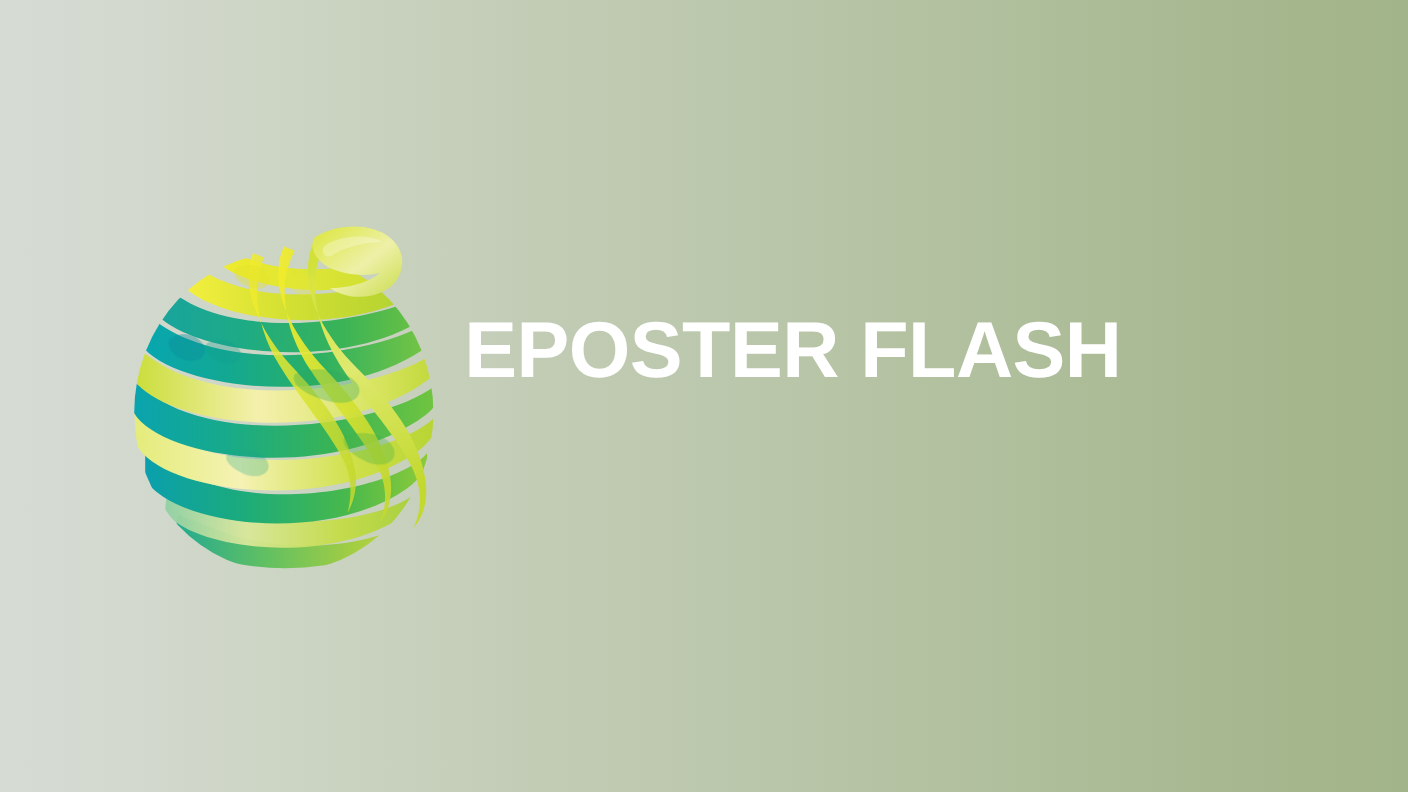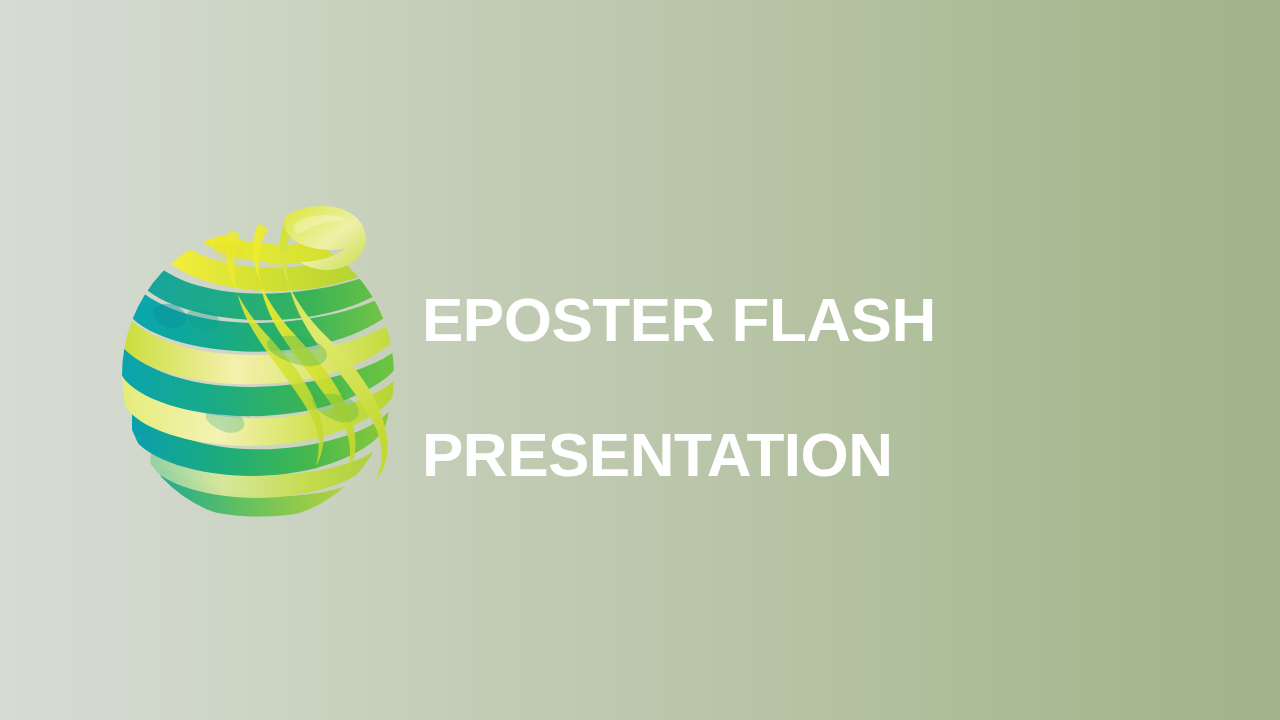--- a/index.html
+++ b/index.html
@@ -49,21 +49,21 @@
   .title-block {
     position: absolute;
     left: 422px;
     top: 252px;
     width: 800px;
   }
   .title-line {
     color: #ffffff;
     font-family: "Liberation Sans", sans-serif;
     font-weight: bold;
-    font-size: 62px;
+    font-size: 72px;
     line-height: 135px;
     letter-spacing: -0.5px;
     white-space: nowrap;
     margin: 0;
   }
 </style>
 </head>
 <body>
 
 <div class="slide">
@@ -212,16 +212,15 @@
         <path d="M 196 196 C 214 190, 236 196, 240 208 C 244 220, 230 226, 216 220
                  C 202 214, 190 204, 196 196 Z" fill="#46b24a" opacity="0.6"></path>
         <path d="M 90 212 C 106 206, 124 212, 126 222 C 128 232, 114 236, 102 230
                  C 90 224, 84 216, 90 212 Z" fill="#19a489" opacity="0.5"></path>
       </g>
     </svg>
   </div>
 
   <div class="title-block">
     <div class="title-line">EPOSTER FLASH</div>
-    <div class="title-line">PRESENTATION</div>
   </div>
 
 </div>
 
 </body></html>

